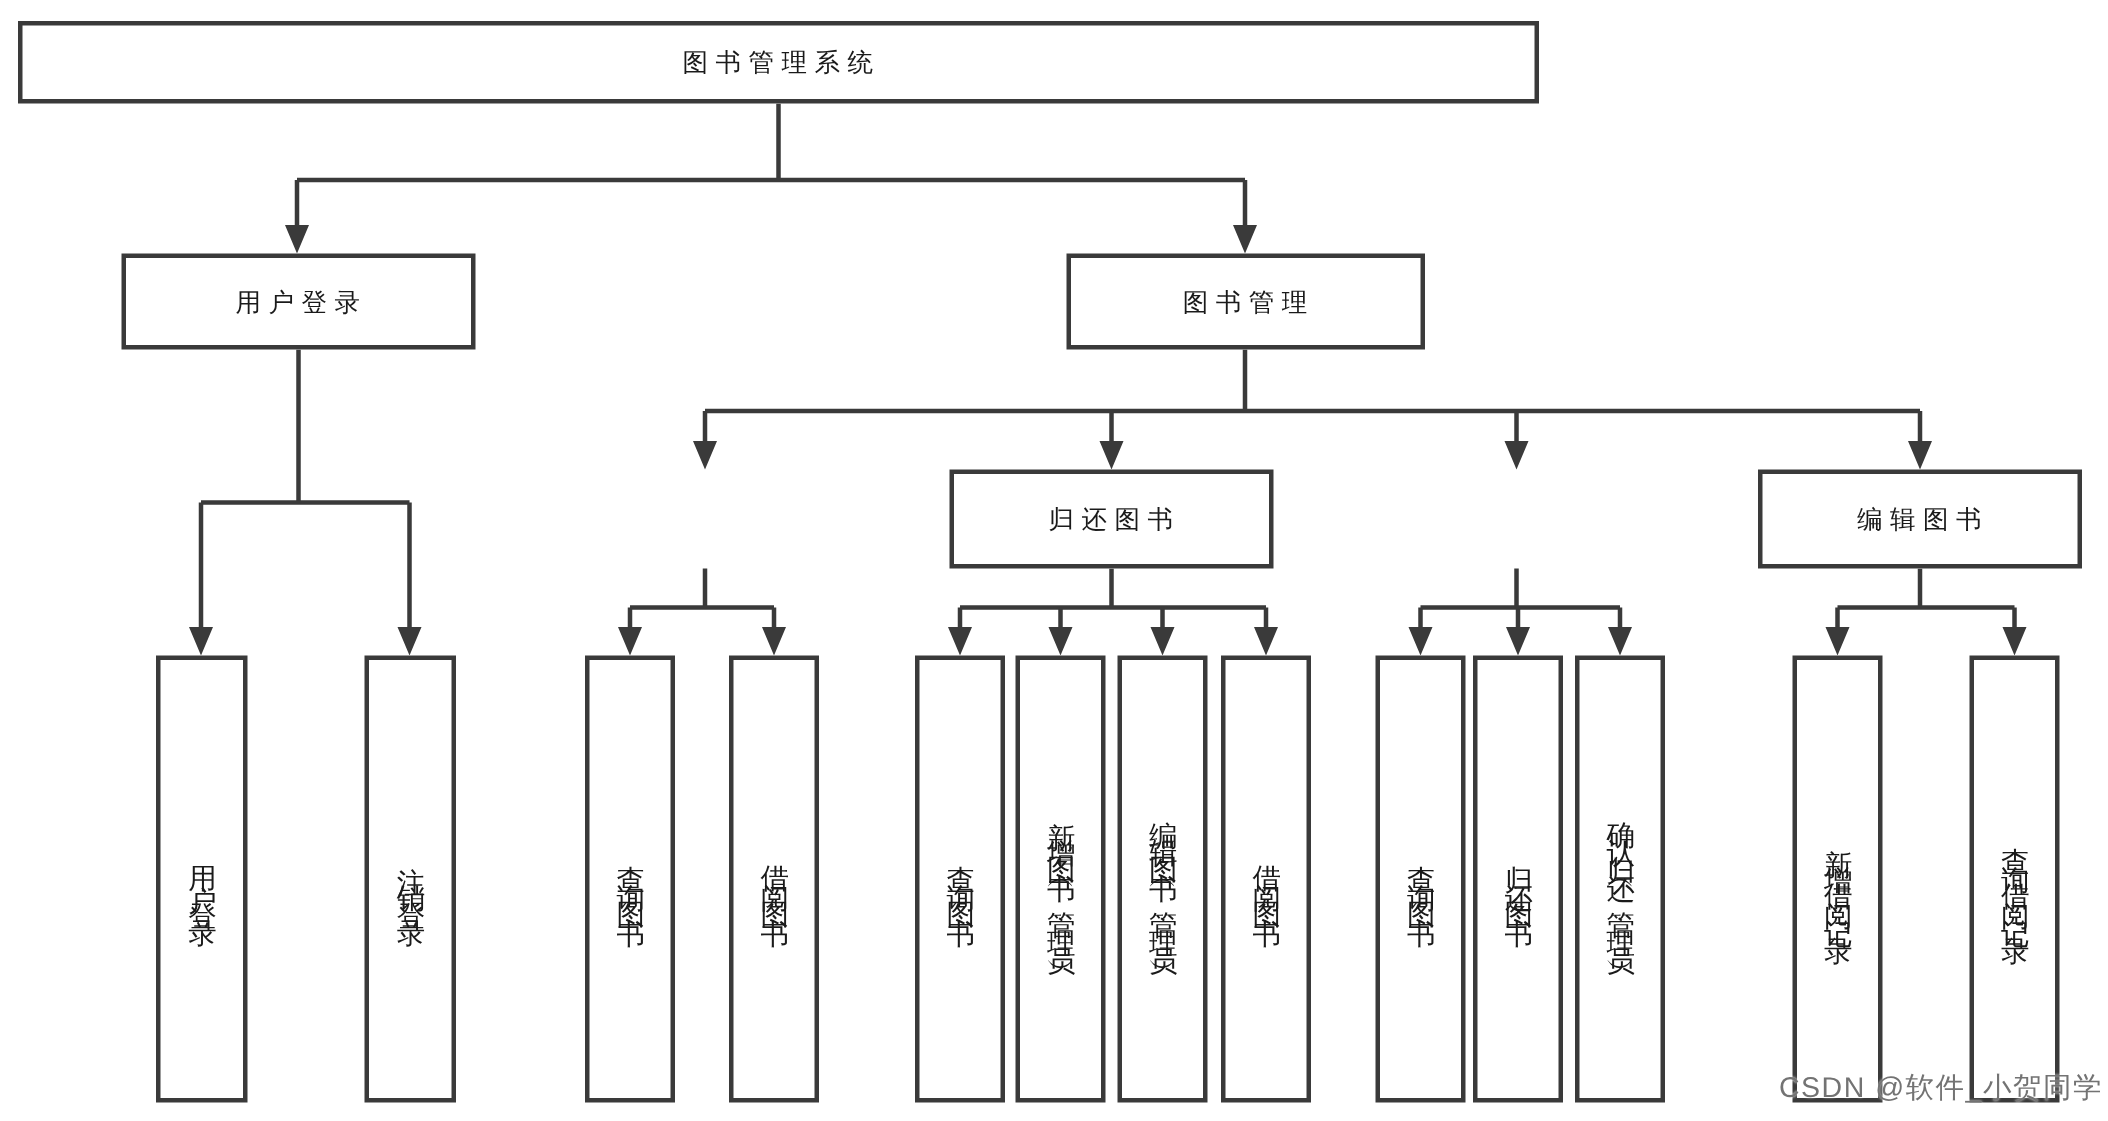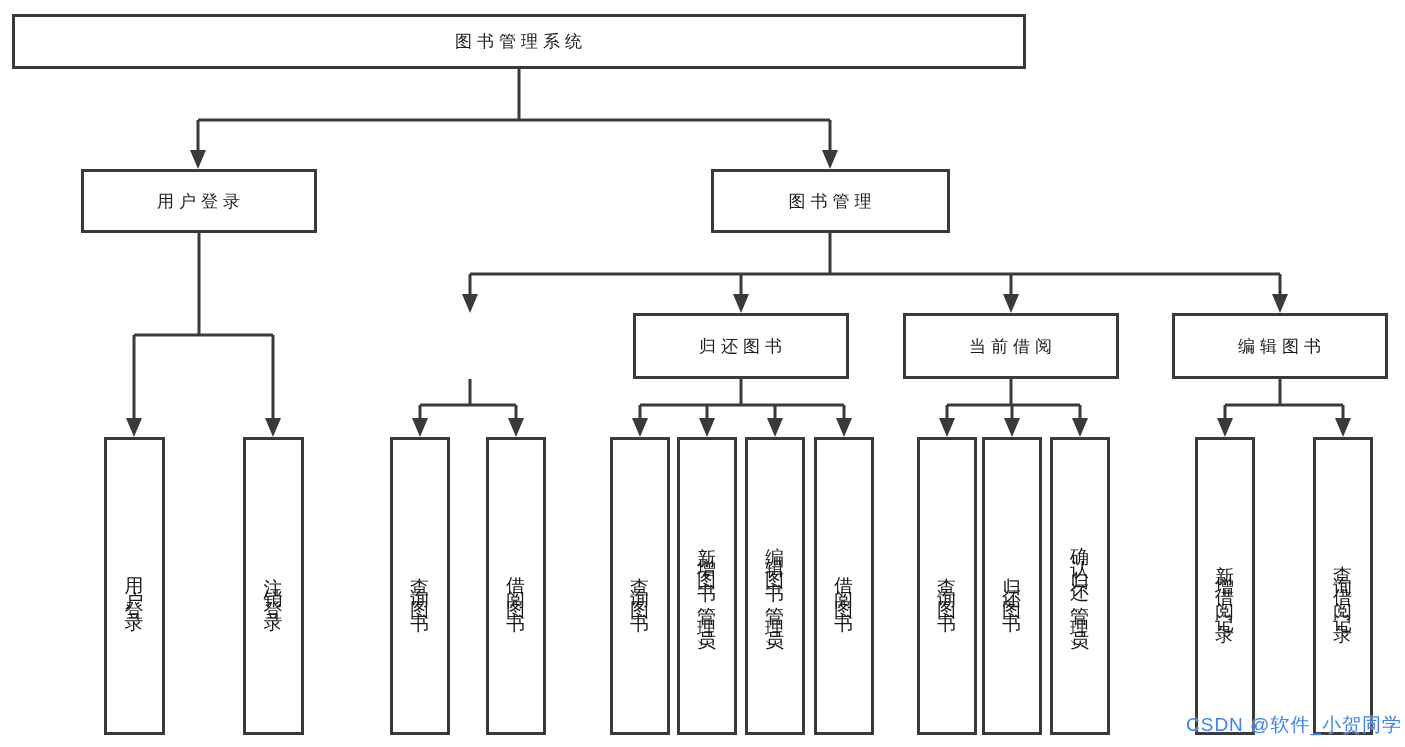--- a/index.html
+++ b/index.html
@@ -32,21 +32,21 @@
     writing-mode:vertical-rl;
     text-orientation:mixed;
     font-size:19px;
     letter-spacing:12px;
     line-height:1;
   }
   .watermark{
     position:absolute;
     left:1186px;top:712px;
     font-size:19px;
-    color:#3b82f6;
+    color:#737373;
     letter-spacing:1px;
     white-space:nowrap;
     z-index:5;
     text-shadow:0 0 2px #ffffff;
   }
 </style>
 </head>
 <body>
 
 <div class="stage">
@@ -82,23 +82,20 @@
 
   <div class="node h" style="left:81px;top:169px;width:236px;height:64px">
     <span>用户登录</span>
   </div>
   <div class="node h" style="left:711px;top:169px;width:239px;height:64px">
     <span>图书管理</span>
   </div>
 
   <div class="node h" style="left:633px;top:313px;width:216px;height:66px">
     <span>归还图书</span>
-  </div>
-  <div class="node h" style="left:903px;top:313px;width:216px;height:66px">
-    <span>当前借阅</span>
   </div>
   <div class="node h" style="left:1172px;top:313px;width:216px;height:66px">
     <span>编辑图书</span>
   </div>
 
   <div class="node v" style="left:104px;top:437px;width:61px;height:298px">
     <span>用户登录</span>
   </div>
   <div class="node v" style="left:243px;top:437px;width:61px;height:298px">
     <span>注销登录</span>

